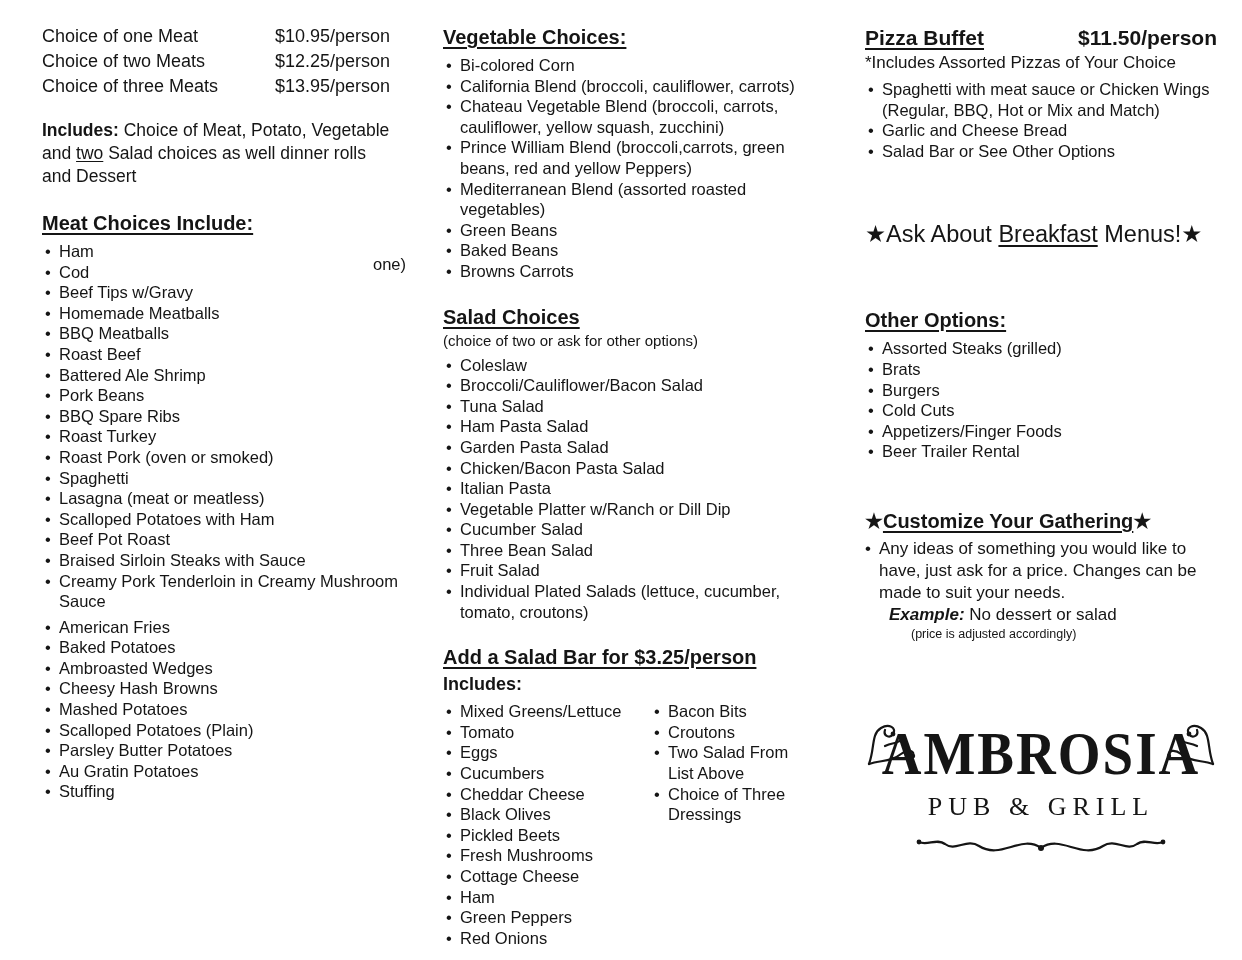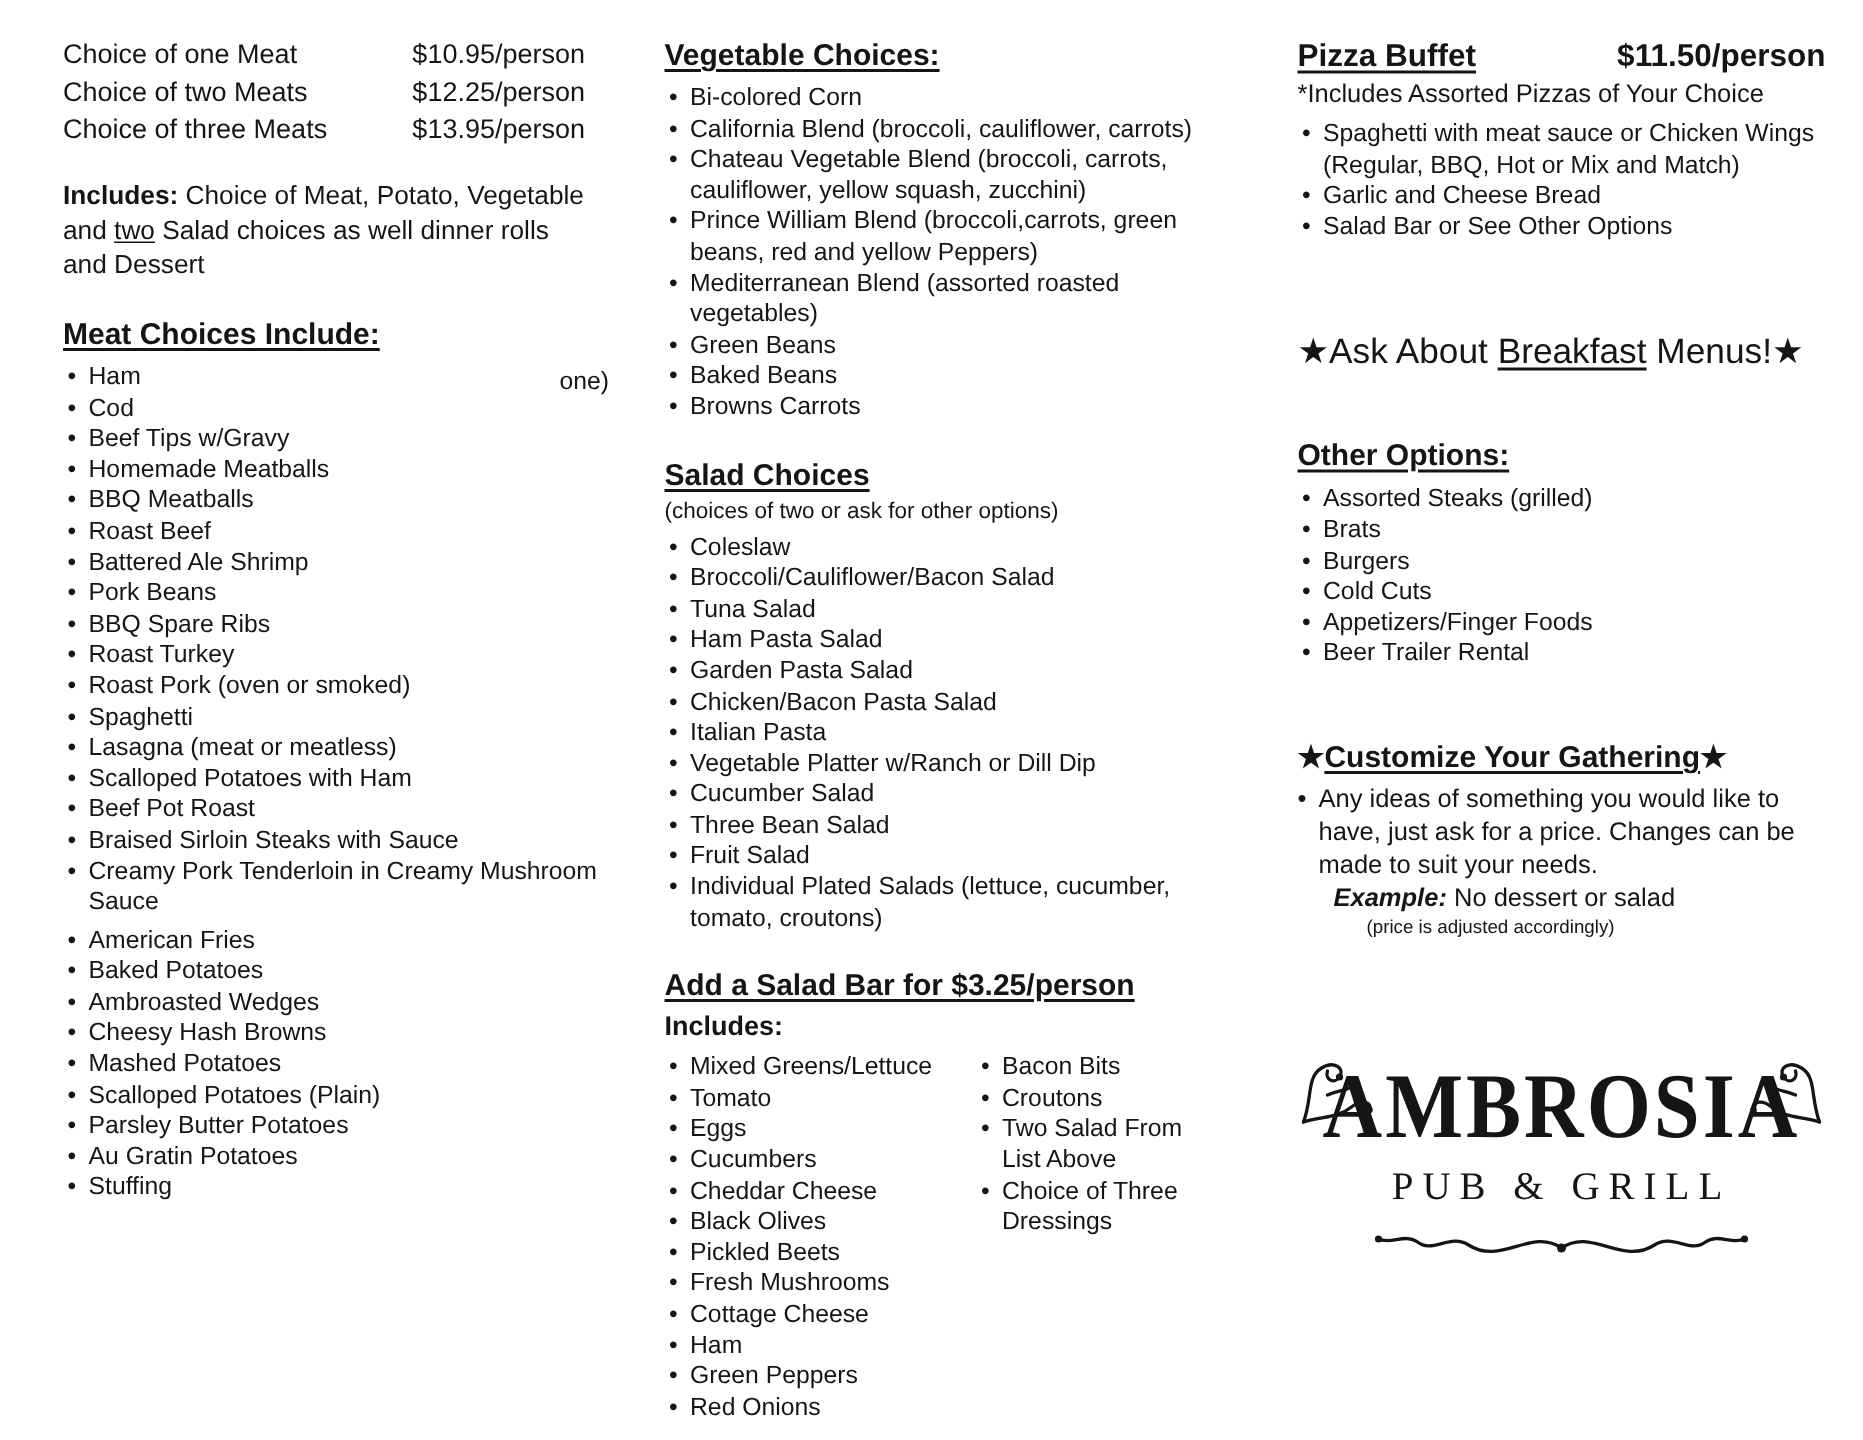--- a/index.html
+++ b/index.html
@@ -26,41 +26,41 @@
     font-size:20px; font-weight:bold; text-decoration:underline;
     text-underline-offset:3px; margin-top:22px; line-height:26px;
   }
   h2.first { margin-top:0; }
 
   ul.menu-list { list-style:none; margin-top:5px; font-size:16.5px; line-height:20.6px; }
   ul.menu-list li { position:relative; padding-left:17px; }
   ul.menu-list li::before { content:"•"; position:absolute; left:3px; top:0; }
 
   .meat-wrap { position:relative; }
-  .meat-note { position:absolute; top:4px; right:2px; font-size:16.5px;text-align:right; }
+  .meat-note { position:absolute; top:14px; right:2px; font-size:16.5px;text-align:right; }
 
   .salad-note { display:block; font-size:15px; line-height:19px; margin-top:1px; }
 
   .bar-includes-label { display:block; font-size:18px; font-weight:bold; margin-top:3px; line-height:23px; }
   .bar-columns { display:flex; }
   .bar-columns .bar-col-left  { width:208px; }
   .bar-columns .bar-col-right { width:160px; }
 
   
   .pizza-header { display:flex; justify-content:space-between; align-items:baseline; }
   .pizza-header .pizza-title {
     font-size:21px; font-weight:bold; text-decoration:underline; text-underline-offset:3px; line-height:27px;
   }
   .pizza-header .pizza-price { font-size:21px; font-weight:bold; }
   .pizza-subtitle { font-size:17px; line-height:22px; margin-top:1px; }
 
   .breakfast-line { margin-top:58px; font-size:23.5px; line-height:30px; white-space:nowrap; }
   .breakfast-line u { text-underline-offset:3px; }
 
-  .other-section { margin-top:42px; }
+  .other-section { margin-top:58px; }
 
   .customize-section { margin-top:46px; }
   .customize-heading { font-size:20px; font-weight:bold; line-height:26px; }
   .customize-heading u { text-underline-offset:3px; }
   .customize-body { font-size:17px; line-height:22px; margin-top:4px; position:relative; padding-left:14px; }
   .customize-body::before { content:"•"; position:absolute; left:0; top:0; }
   .customize-example { font-size:17px; line-height:22px; margin-left:24px; }
   .customize-example b { font-style:italic; font-weight:bold; }
   .customize-note { font-size:12.5px; line-height:16px; margin-left:46px; }
 
@@ -187,21 +187,21 @@
       <li>Mediterranean Blend (assorted roasted vegetables)</li>
 
       <li>Green Beans</li>
 
       <li>Baked Beans</li>
 
       <li>Browns Carrots</li>
     </ul>
 
   <h2 class="heading">Salad Choices</h2>
-  <span class="salad-note">(choices of two or ask for other options)</span>
+  <span class="salad-note">(choice of two or ask for other options)</span>
   <ul class="menu-list">
 
       <li>Coleslaw</li>
 
       <li>Broccoli/Cauliflower/Bacon Salad</li>
 
       <li>Tuna Salad</li>
 
       <li>Ham Pasta Salad</li>
 

